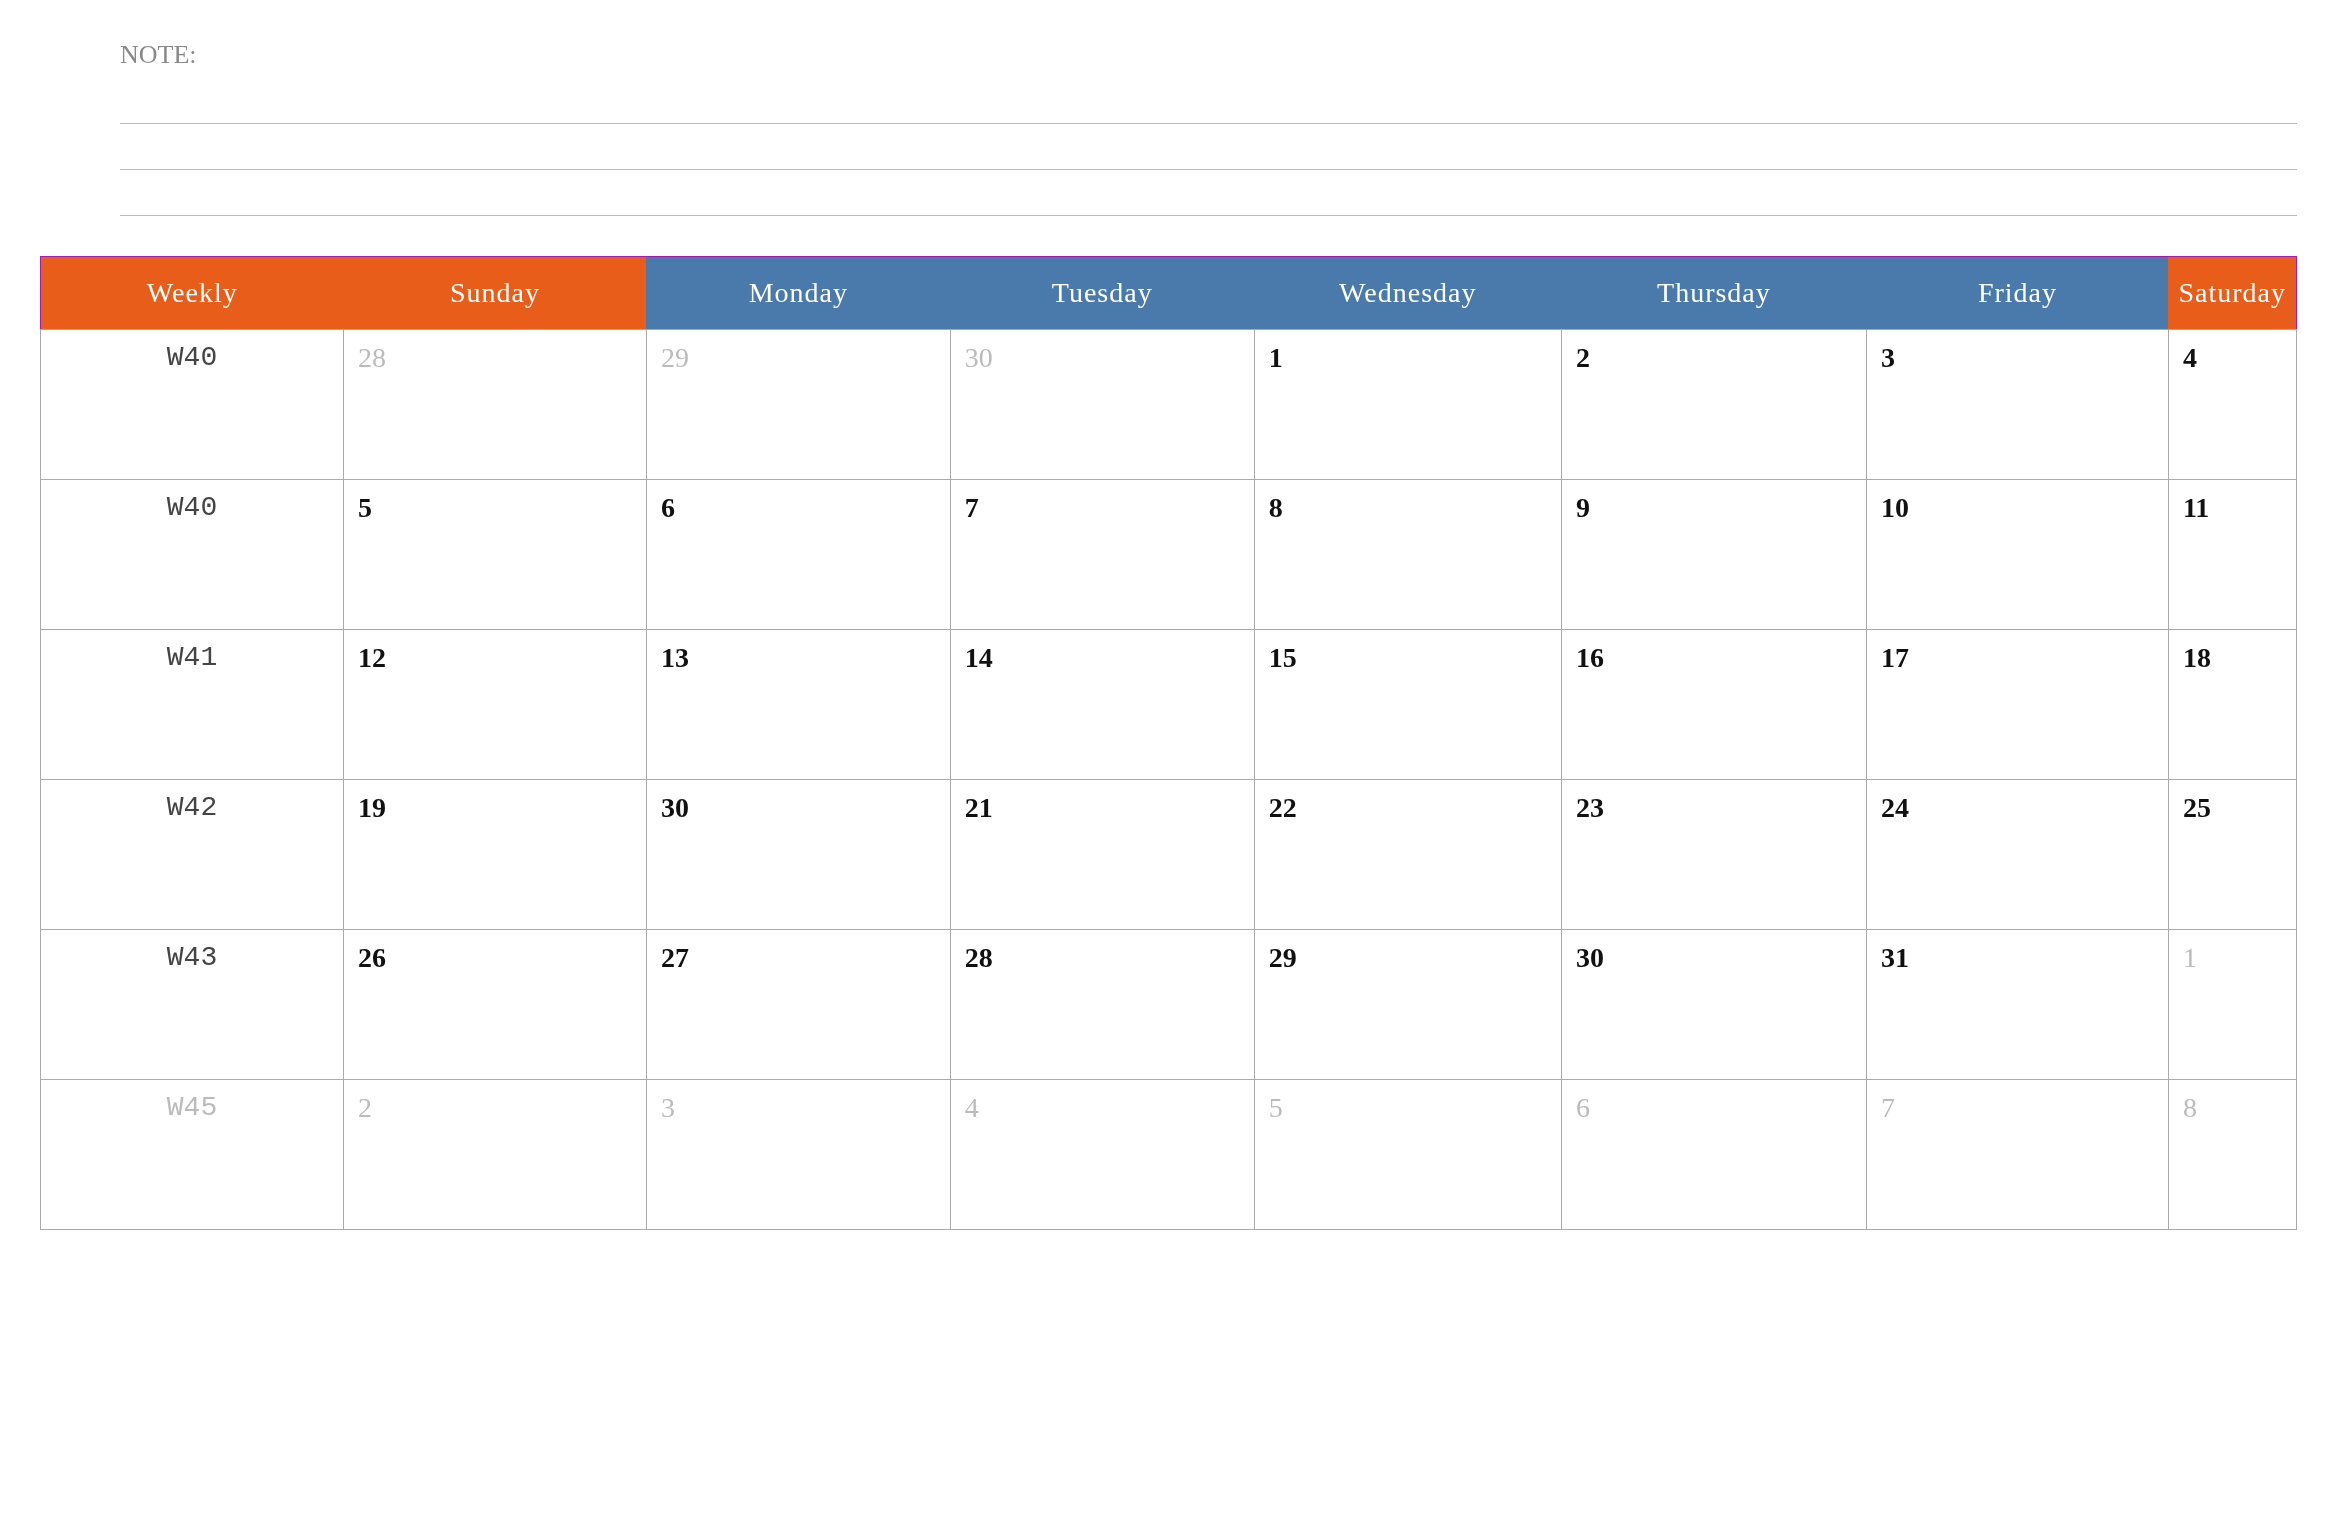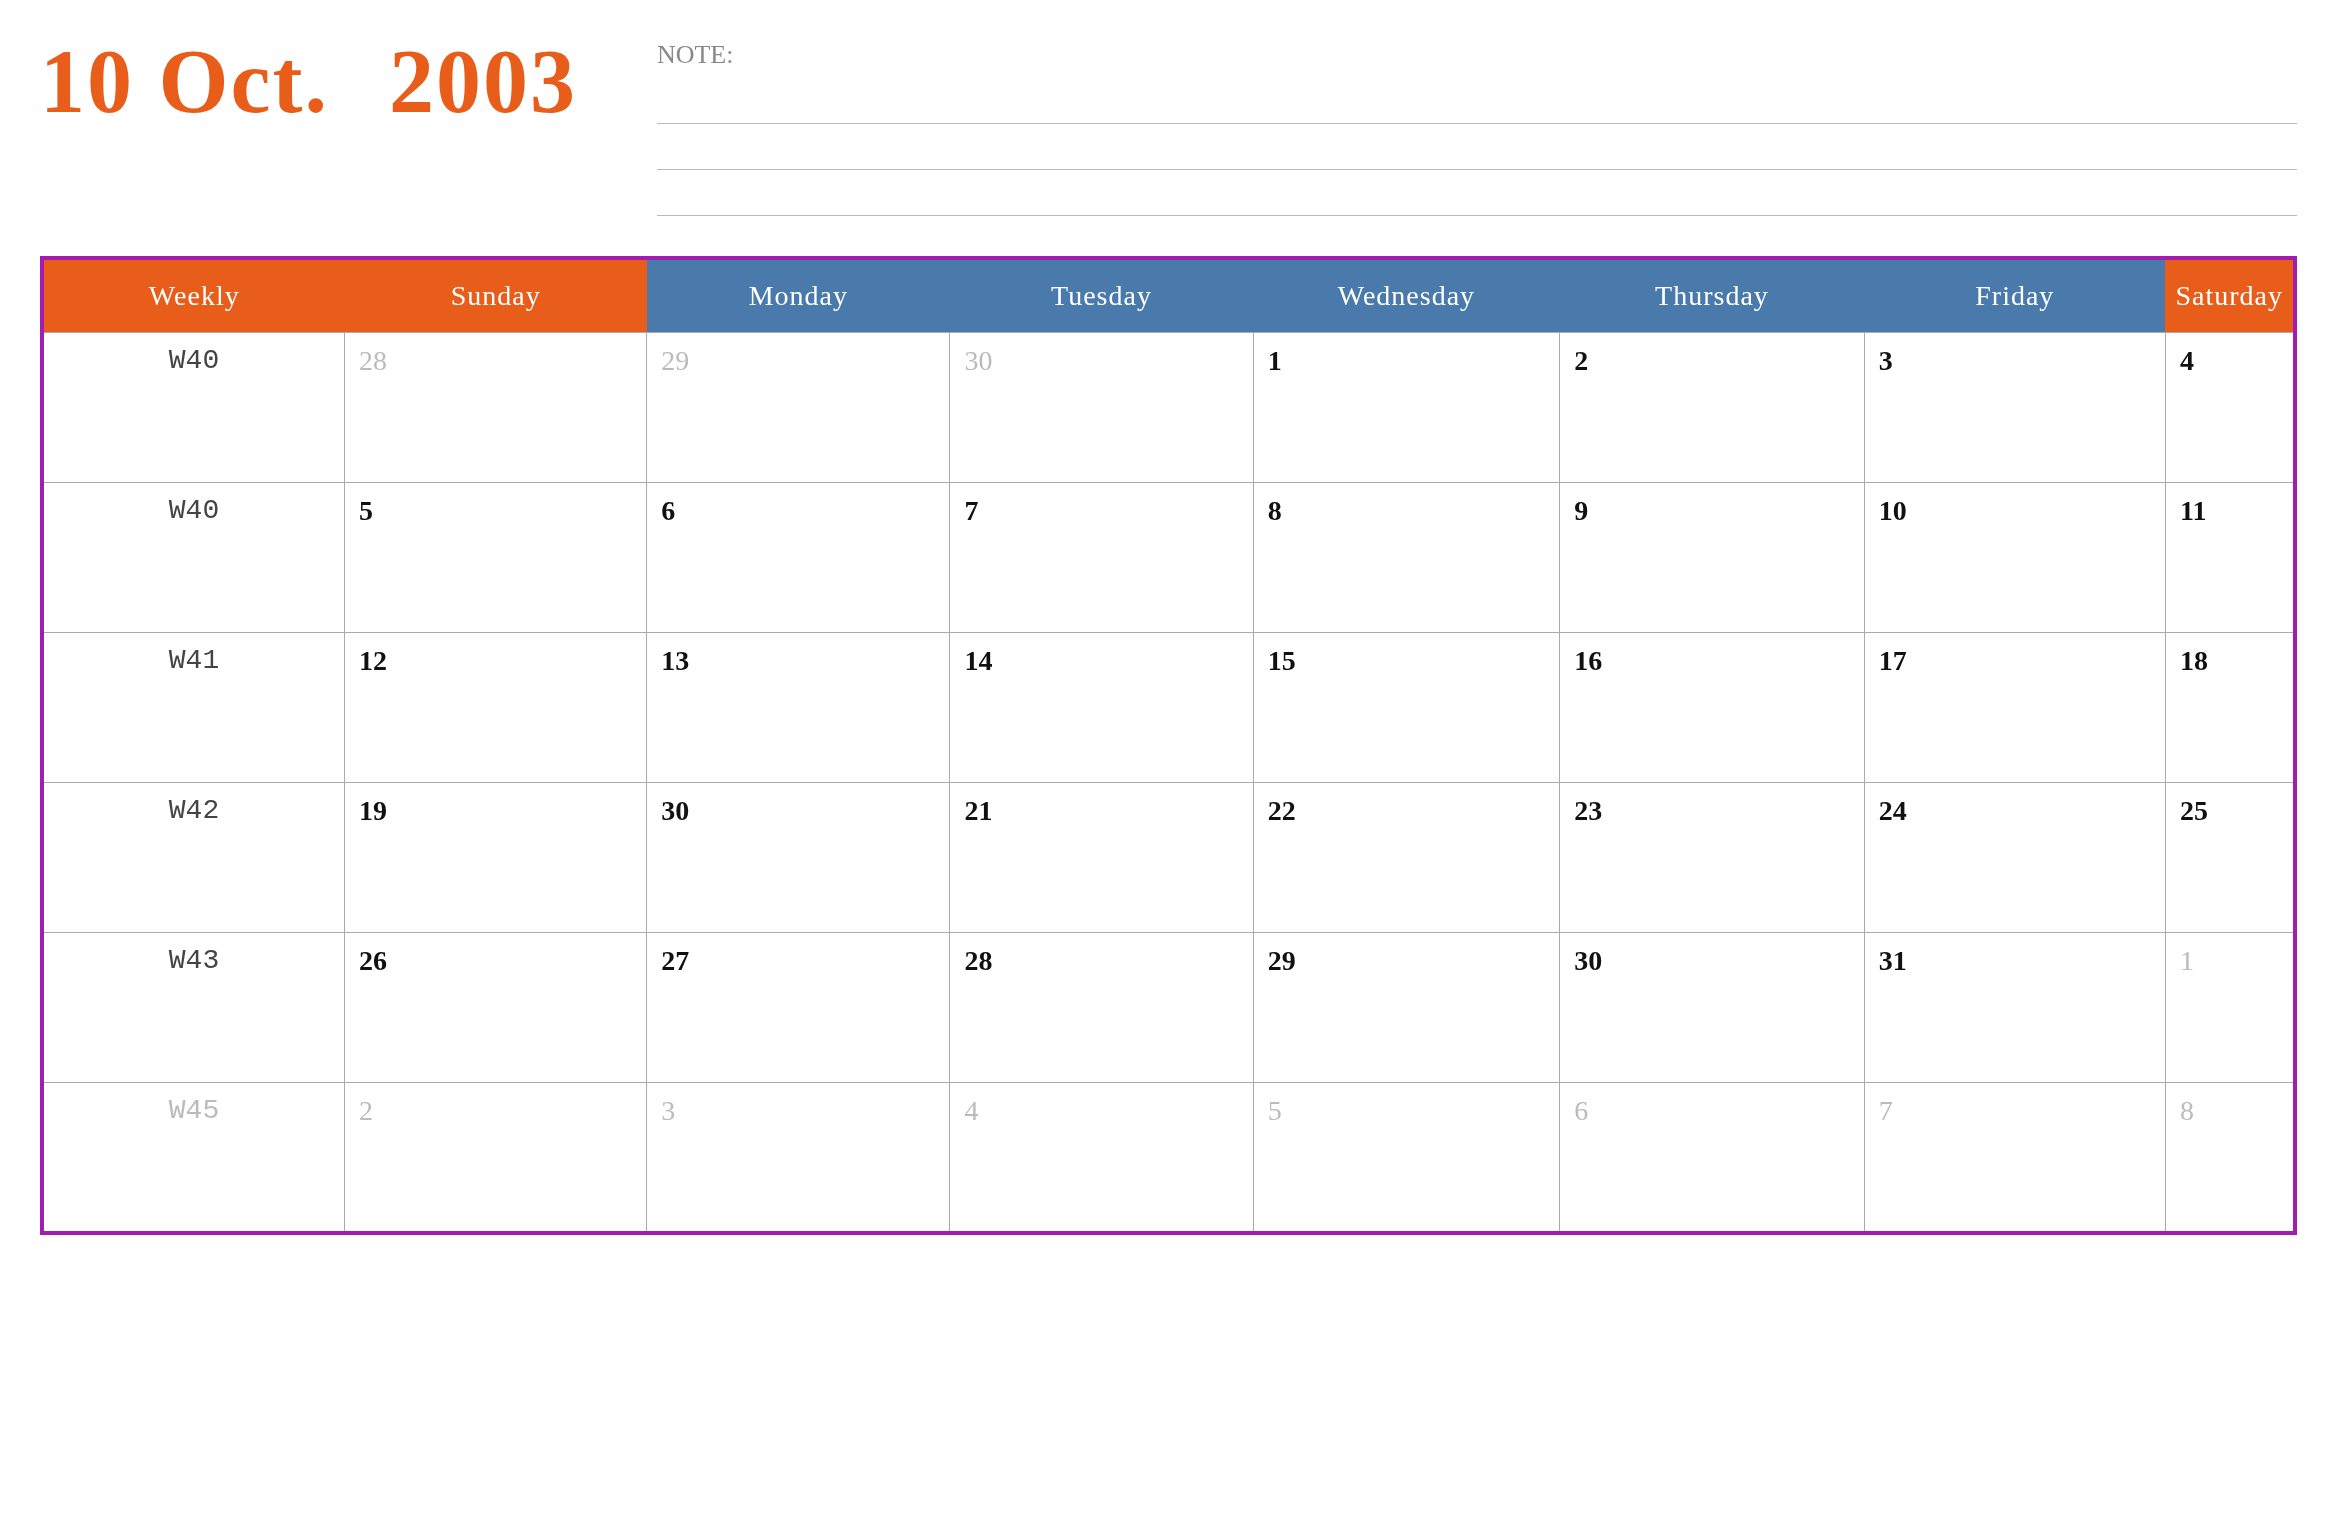--- a/index.html
+++ b/index.html
@@ -44,21 +44,21 @@
       margin-bottom: 18px;
     }
     .note-line {
       border-bottom: 1px solid #bbb;
       height: 36px;
       margin-bottom: 10px;
     }
     .calendar {
       width: 100%;
       border-collapse: collapse;
-      border: 4px solid #a21caf;
+      border: 1px solid #a21caf;
     }
     .calendar th {
       padding: 20px 10px;
       font-size: 28px;
       font-weight: normal;
       color: #fff;
       text-align: center;
       letter-spacing: 1px;
     }
     .col-weekly { background-color: #e85d1a; }
@@ -87,24 +87,20 @@
     }
     .day-num.grayed {
       font-weight: normal;
       color: #bbb;
     }
   </style>
 </head>
 <body>
 
 <div class="header">
-  <div class="header-date">
-    <span class="header-month">10 Oct.</span>
-    <span class="header-year">2003</span>
-  </div>
   <div class="header-note">
     <div class="note-label">NOTE:</div>
     <div class="note-line"></div>
     <div class="note-line"></div>
     <div class="note-line"></div>
   </div>
 </div>
 
 <table class="calendar">
   <thead>

